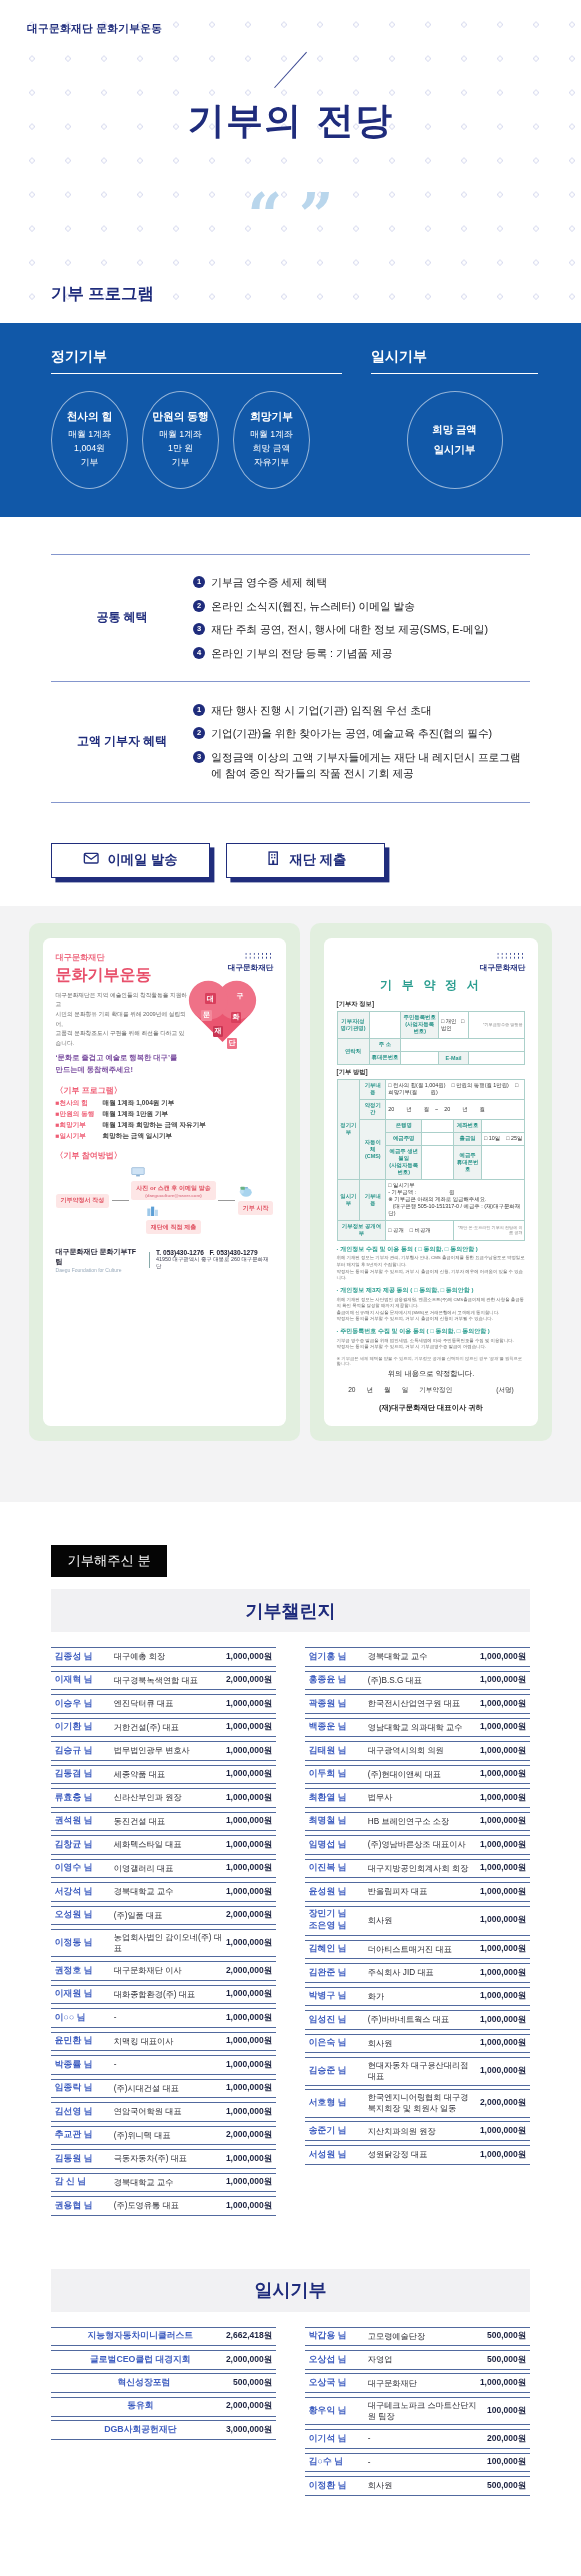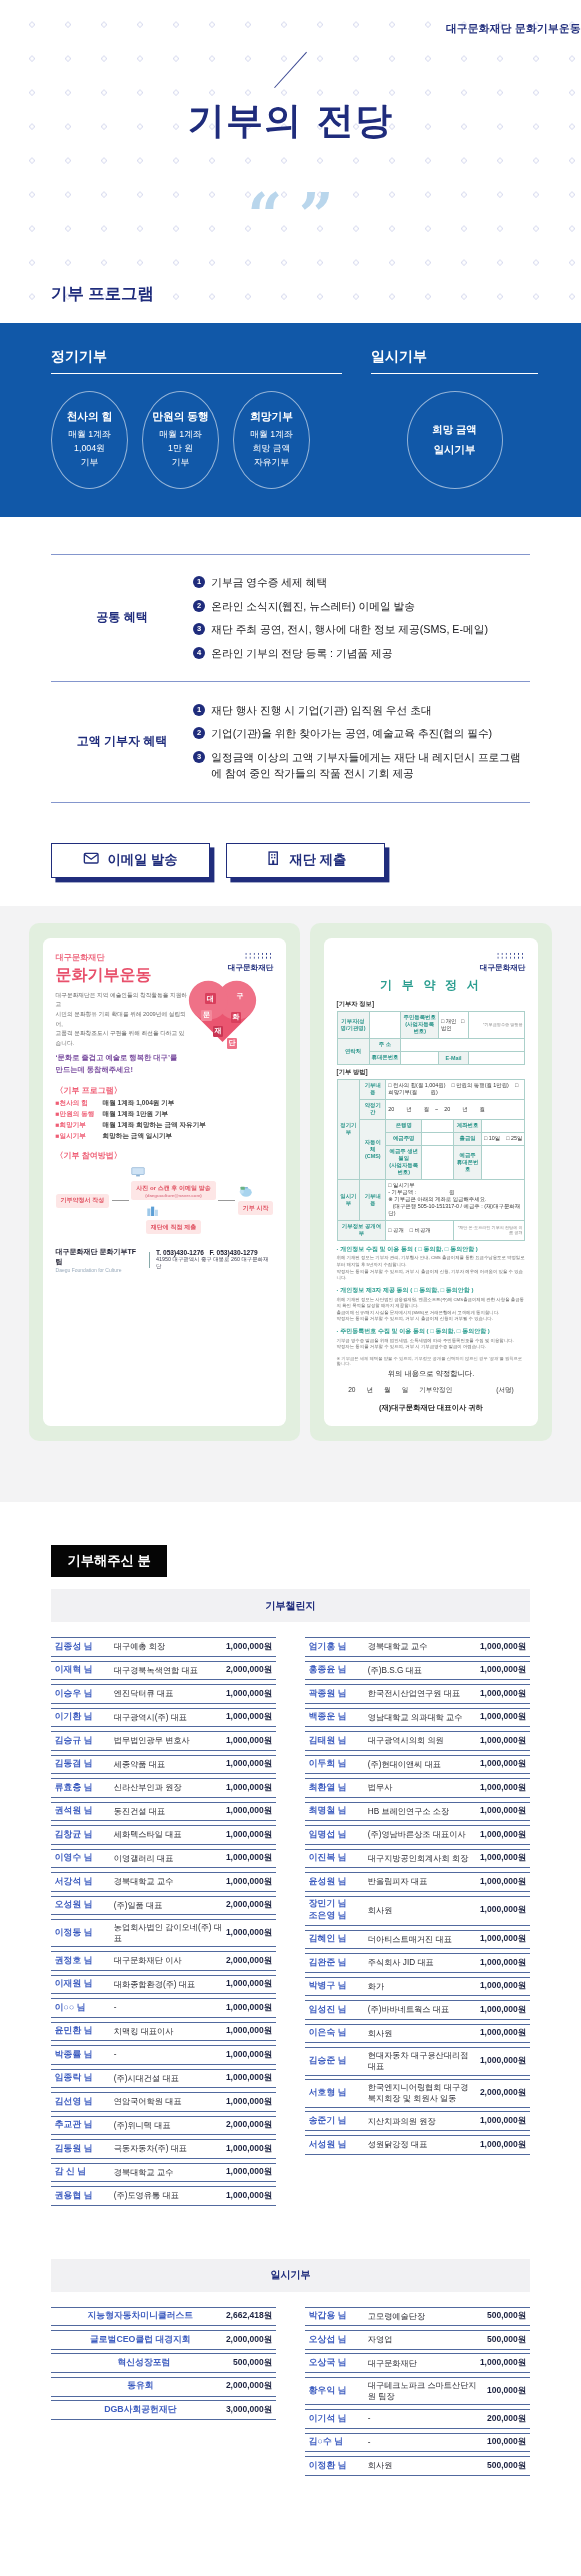--- a/index.html
+++ b/index.html
@@ -4,21 +4,21 @@
 <style>
   html,body { margin:0; padding:0; background:#fff; }
   body { width:581px; font-family:"Liberation Sans","DejaVu Sans",sans-serif; color:#1a1a1a; }
   .pattern {
     background-image: radial-gradient(circle, rgba(255,255,255,0) 1.5px, #d9dcef 1.8px, #d9dcef 2.6px, rgba(255,255,255,0) 2.9px);
     background-size: 36px 34px;
     background-position: 14px 7.6px;
   }
   
   .hero { padding-top:21.5px; }
-  .site-title { text-align:right; color:#23307e; font-weight:bold; font-size:10.7px; letter-spacing:0.3px; }
+  .site-title { text-align:left; color:#23307e; font-weight:bold; font-size:10.7px; letter-spacing:0.3px;padding-left:27px; }
   .slash { width:1.3px; height:48px; background:#3d4a94; margin:10px auto 1.3px; transform:rotate(42deg); }
   .main-title { text-align:center; color:#1f2c7c; font-family:"DejaVu Serif","Liberation Serif",serif; font-weight:bold; font-size:37px; margin:2.5px 0 0; letter-spacing:1.3px; }
   .quote-row { display:flex; justify-content:center; align-items:flex-start; gap:16.4px; margin-top:43px; }
   .qmark { font-family:"DejaVu Serif",serif; font-size:61px; line-height:0.9; color:#b9d6ec; font-weight:bold; }
   .qmark.close { align-self:flex-end; }
   .quote-line { color:#1f2c7c; font-size:11px; line-height:2.15; text-align:center; font-weight:500; }
   
   .section-heading { color:#1f2c7c; font-size:16.4px; font-weight:800; margin:0; }
   .programs-heading { padding:39px 0 17.7px 51px; }
   
@@ -30,21 +30,21 @@
   .circle { width:75px; height:96px; border:1.3px solid rgba(255,255,255,0.55); border-radius:50%; display:flex; flex-direction:column; align-items:center; justify-content:center; color:#fff; text-align:center; }
   .circle.big { width:94px; }
   .c-title { font-size:10.7px; font-weight:800; margin-bottom:4.4px; }
   .c-line { font-size:8.8px; line-height:1.55; font-weight:500; }
   .circle.big .c-line { font-size:10.4px; line-height:1.9; font-weight:700; }
   
   .benefits { margin:37px 51px 0; }
   .benefits .section-heading { margin-bottom:14px; }
   .benefit-row { display:flex; border-top:0.6px solid #8496cd; padding:12.6px 0; }
   .benefit-row:last-child { border-bottom:0.6px solid #8496cd; }
-  .benefit-label { width:142px; display:flex; align-items:center; justify-content:center; color:#1f2c7c; font-weight:800; font-size:12px; text-align:left; }
+  .benefit-label { width:142px; display:flex; align-items:center; justify-content:center; color:#1f2c7c; font-weight:800; font-size:12px; text-align:left;font-family:Liberation Serif, serif; }
   .benefit-items { flex:1; }
   .benefit-item { display:flex; gap:6.3px; margin:7px 0; font-size:10.7px; color:#17171a; line-height:1.55; }
   .num-badge { flex:0 0 auto; width:12px; height:12px; margin-top:1.9px; border-radius:50%; background:#1f2c7c; color:#fff; font-size:7.6px; font-weight:bold; display:inline-flex; align-items:center; justify-content:center; }
   
   .participate { margin:40px 51px 0; display:flex; align-items:center; justify-content:space-between; }
   .participate .sub { font-size:10.7px; color:#222; margin-top:12.6px; }
   .btn-row { display:flex; gap:16.4px; }
   .btn3d { width:159px; height:35px; background:#fff; border:1.9px solid #202d7c; box-shadow:4.4px 4.4px 0 #202d7c; display:flex; align-items:center; justify-content:center; gap:7.6px; color:#202d7c; font-size:13.3px; font-weight:800; cursor:pointer; }
   .btn3d svg { width:16.4px; height:16.4px; }
   
@@ -93,22 +93,22 @@
   .fm-table td { border:0.6px solid #abd0ca; padding:2.5px 1.9px; font-size:5.4px; color:#333; vertical-align:middle; white-space:pre-wrap; }
   td.lbl { background:#eef3f2; color:#2a958a; font-weight:700; text-align:center; white-space:pre-line; }
   td.tiny { font-size:4.1px; color:#888; text-align:right; }
   .agree-title { color:#2a9d8f; font-size:6px; font-weight:800; margin:4.4px 0 1.3px; }
   .agree-line { font-size:4.4px; color:#666; line-height:1.5; }
   .fm-note { font-size:4.3px; color:#777; margin-top:5px; }
   .fm-close { text-align:center; font-size:7.3px; font-weight:400; color:#222; margin-top:3px; }
   .fm-sign { text-align:center; font-size:6.6px; color:#333; margin-top:7.6px; white-space:pre-wrap; }
   .fm-recipient { text-align:center; font-size:7.3px; font-weight:800; color:#222; margin:7.6px 0 2.5px; }
   
-  .donors-heading { display:inline-block; background:#050505; color:#fff; font-size:13.3px; font-weight:700; padding:7px 16.4px; margin:43px 0 12.6px 51px; }
-  .band { background:#f1f1f3; text-align:center; color:#1f2c7c; font-weight:800; font-size:10px; padding:9.5px 0; margin:0 51px 15px; }
+  .donors-heading { display:inline-block; background:#050505; color:#fff; font-size:13.3px; font-weight:400; padding:7px 16.4px; margin:43px 0 12.6px 51px; }
+  .band { background:#f1f1f3; text-align:center; color:#1f2c7c; font-weight:800; font-size:18px; padding:9.5px 0; margin:0 51px 15px; }
   .band.spaced { margin-top:49px; }
   .donor-cols { display:flex; gap:29px; margin:0 51px; align-items:flex-start; }
   .dcol { flex:1; min-width:0; }
   .d-row { display:flex; align-items:center; border-top:1.3px solid #51699e; border-bottom:1.3px solid #51699e; padding:1.9px 3.8px 2.5px; margin-bottom:3.8px; min-height:13.3px; }
   .d-name { color:#3f5ec0; font-weight:800; font-size:8.8px; width:59px; flex:0 0 auto; white-space:pre-line; }
   .d-desc { flex:1; font-size:8.2px; color:#2b2b33; padding-right:3.8px; }
   .d-amount { font-size:8.5px; color:#1c2240; font-weight:600; white-space:nowrap; }
   .d-row.org .d-name { flex:1; width:auto; text-align:center; }
   .pre { white-space:pre-line; }
 </style>
@@ -494,21 +494,21 @@
         </div>
 
         <div class="d-row">
           <span class="d-name">이승우 님</span>
           <span class="d-desc">엔진닥터큐 대표</span>
           <span class="d-amount">1,000,000원</span>
         </div>
 
         <div class="d-row">
           <span class="d-name">이기환 님</span>
-          <span class="d-desc">대구광역시(주) 대표</span>
+          <span class="d-desc">거한건설(주) 대표</span>
           <span class="d-amount">1,000,000원</span>
         </div>
 
         <div class="d-row">
           <span class="d-name">김승규 님</span>
           <span class="d-desc">법무법인광무 변호사</span>
           <span class="d-amount">1,000,000원</span>
         </div>
 
         <div class="d-row">

